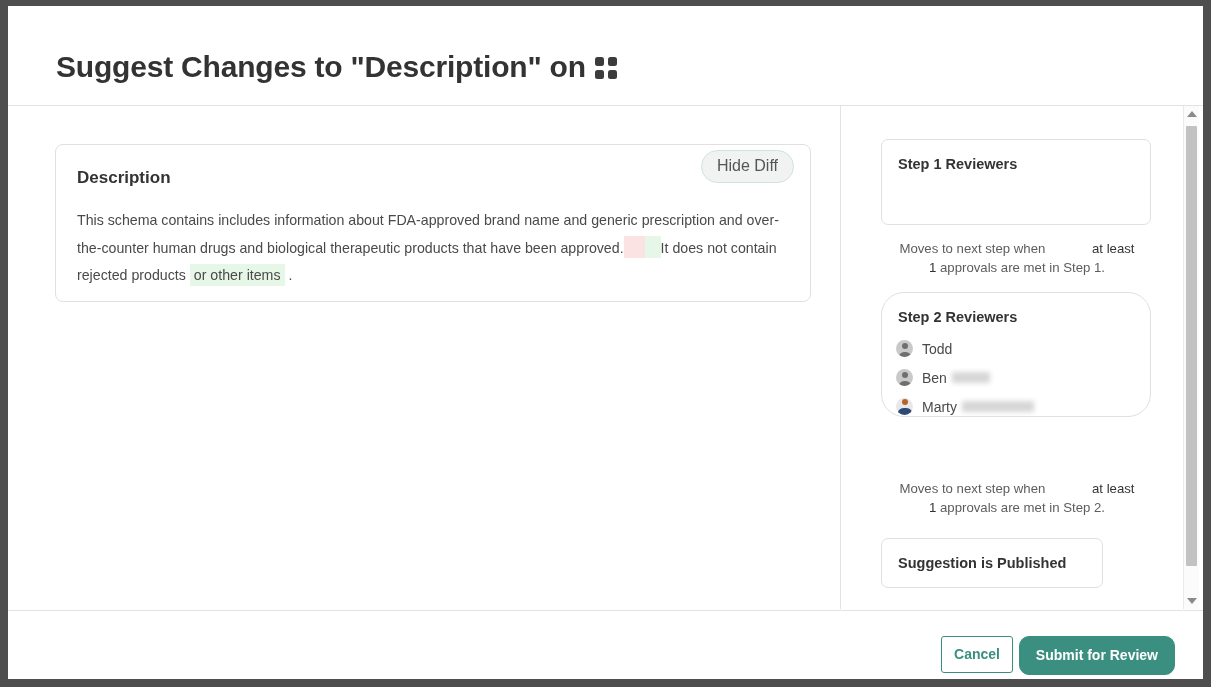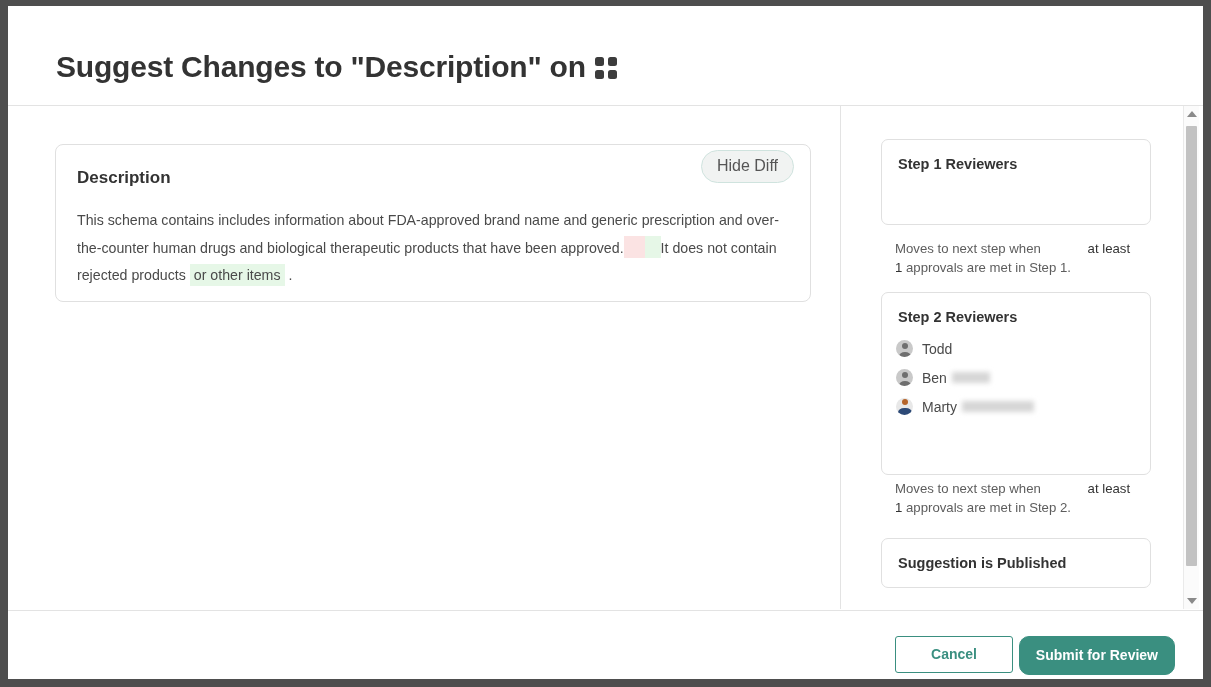--- a/index.html
+++ b/index.html
@@ -94,20 +94,21 @@
     background: #fff;
   }
   .side-pane {
     position: absolute;
     left: 834px; top: 0;
     width: 357px;
     height: 503px;
     box-sizing: border-box;
     background: #fff;
     overflow: hidden;
+    text-align: center;
   }
 
   
   .desc-card {
     position: absolute;
     left: 47px;
     top: 38px;
     width: 756px;
     height: 158px;
     border: 1px solid #e0e0e0;
@@ -169,26 +170,26 @@
   .step-card {
     position: absolute;
     left: 39px;
     width: 270px;
     border: 1px solid #e0e0e0;
     border-radius: 7px;
     box-sizing: border-box;
     background: #fff;
   }
   #step1-card { top: 33px;  height: 86px; }
-  #step2-card { top: 186px; height: 183px; }
+  #step2-card { top: 186px; height: 125px; border-radius: 23px; }
   #published-card {
     position: absolute;
     left: 39px;
     top: 432px;
-    width: 270px;
+    width: 222px;
     height: 50px;
     border: 1px solid #e0e0e0;
     border-radius: 7px;
     box-sizing: border-box;
     background: #fff;
   }
   .step-card-title {
     position: absolute;
     left: 16px;
     top: 16px;
@@ -341,21 +342,21 @@
     width: 1195px;
     height: 69px;
     border-top: 1px solid #e3e3e3;
     box-sizing: border-box;
     background: #fff;
   }
   .btn-cancel {
     position: absolute;
     right: 190px;
     top: 25px;
-    padding: 9px 35px;
+    padding: 9px 12px;
     font-size: 14px;
     font-weight: bold;
     color: #3a8f80;
     background: #ffffff;
     border: 1px solid #3a8f80;
     border-radius: 3px;
     cursor: pointer;
     font-family: "Liberation Sans", sans-serif;
     line-height: 1.2;
   }

